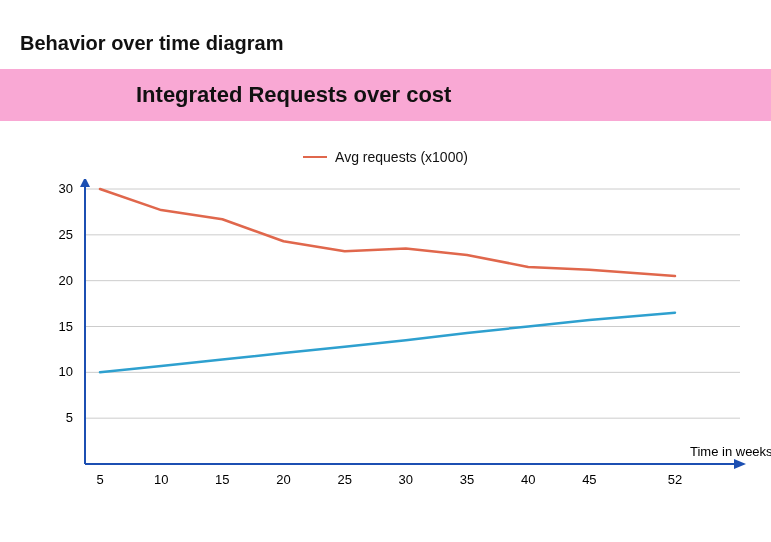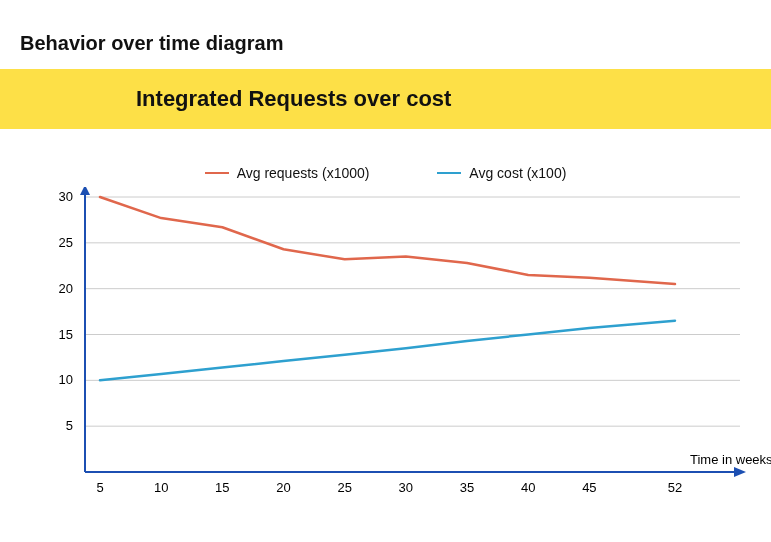--- a/index.html
+++ b/index.html
@@ -11,40 +11,40 @@
     font-family: "Segoe UI", "Helvetica Neue", Arial, sans-serif;
     color: #111;
     overflow: hidden;
   }
   .page-title {
     font-size: 20px;
     font-weight: 700;
     padding: 32px 0 14px 20px;
   }
   .title-band {
-    background: #fde047;
-    height: 60px;
+    background: #f9a8d4;
+    height: 52px;
     width: 771px;
     display: flex;
     align-items: center;
   }
   .title-band span {
     font-size: 22px;
     font-weight: 600;
     padding-left: 136px;
   }
   .chart-wrap {
     position: relative;
     width: 771px;
   }
   .legend {
     position: absolute;
     left: 0;
     right: 0;
-    top: 32px;
+    top: 24px;
     text-align: center;
     font-size: 14px;
     color: #111;
   }
   .legend .item {
     display: inline-flex;
     align-items: center;
     margin: 0 32px;
   }
   .legend .swatch {
@@ -79,24 +79,20 @@
   <span>Integrated Requests over cost</span>
 </div>
 
 <div class="chart-wrap">
 
   <div class="legend">
     <span class="item">
       <span class="swatch" style="border-color:#e0674c"></span>
       <span>Avg requests (x1000)</span>
     </span>
-    <span class="item">
-      <span class="swatch" style="border-color:#2ea0cf"></span>
-      <span>Avg cost (x100)</span>
-    </span>
   </div>
 
   <svg class="plot" id="plot" width="771" height="330">
       <line x1="85" x2="740" y1="239.16666666666669" y2="239.16666666666669" stroke="#cccccc" stroke-width="1"></line>
       <line x1="85" x2="740" y1="193.33333333333334" y2="193.33333333333334" stroke="#cccccc" stroke-width="1"></line>
       <line x1="85" x2="740" y1="147.5" y2="147.5" stroke="#cccccc" stroke-width="1"></line>
       <line x1="85" x2="740" y1="101.66666666666669" y2="101.66666666666669" stroke="#cccccc" stroke-width="1"></line>
       <line x1="85" x2="740" y1="55.833333333333314" y2="55.833333333333314" stroke="#cccccc" stroke-width="1"></line>
       <line x1="85" x2="740" y1="10" y2="10" stroke="#cccccc" stroke-width="1"></line>
       <line x1="85" x2="85" y1="285" y2="4" stroke="#1c4fb2" stroke-width="2"></line>

